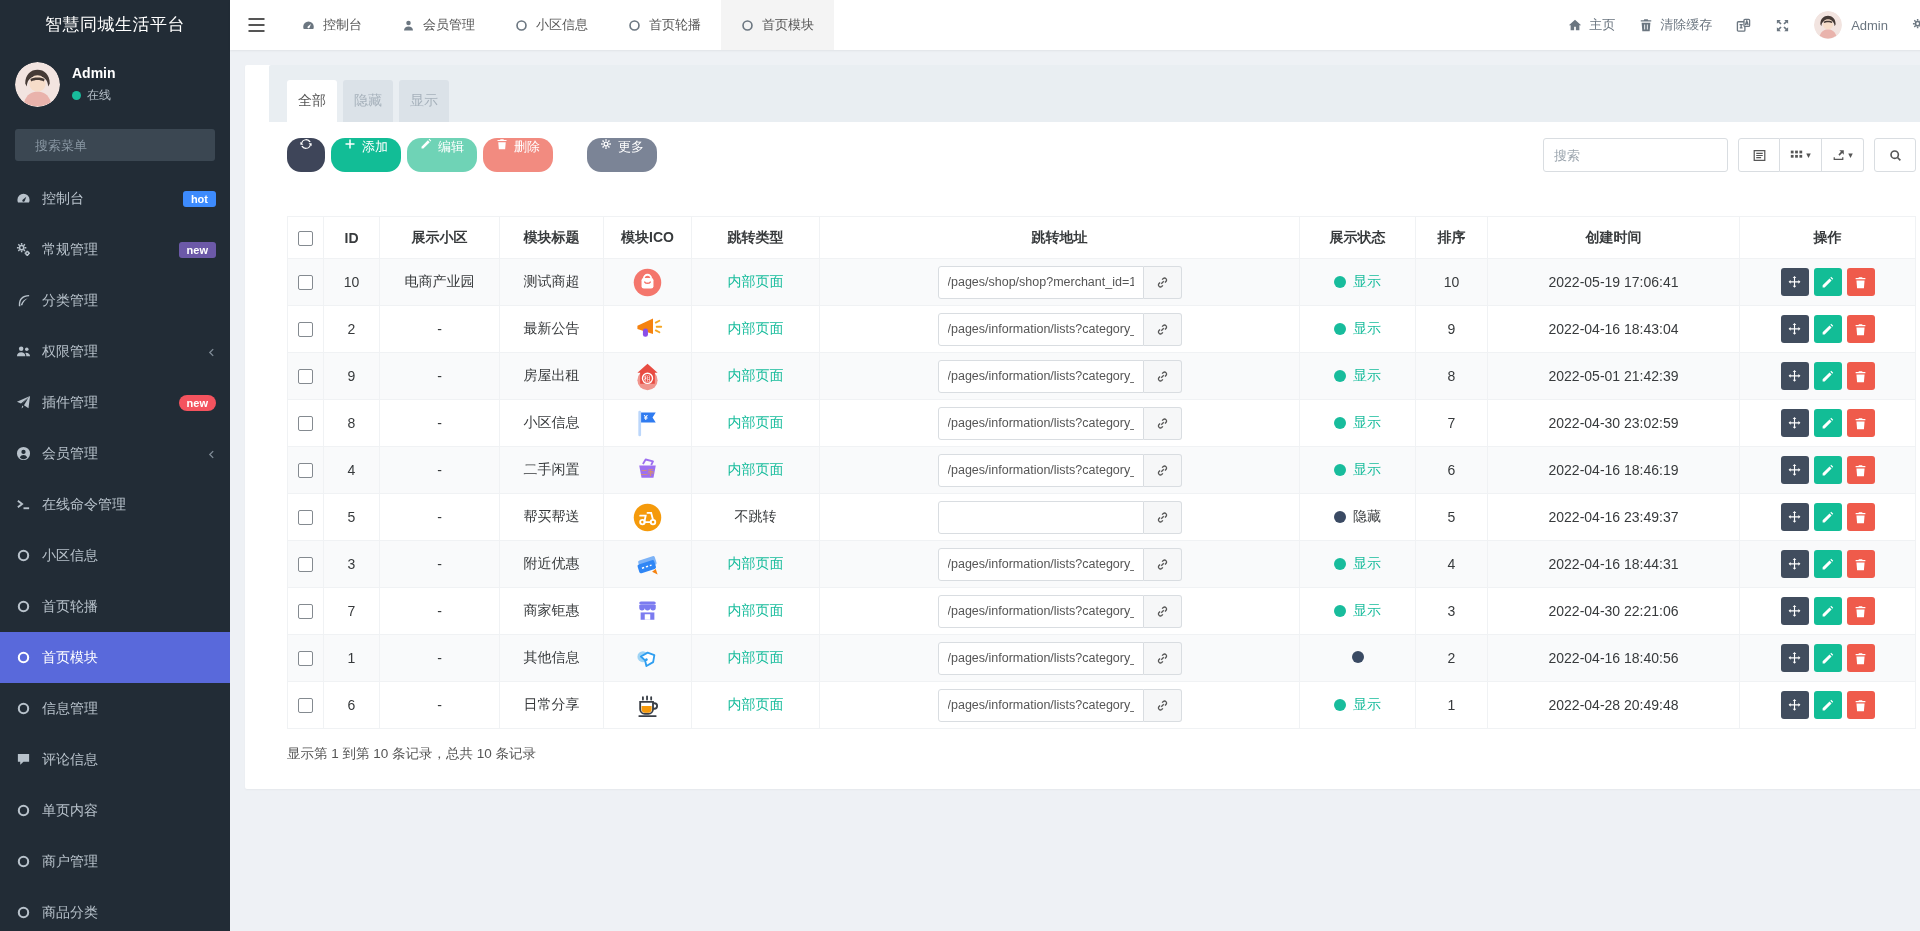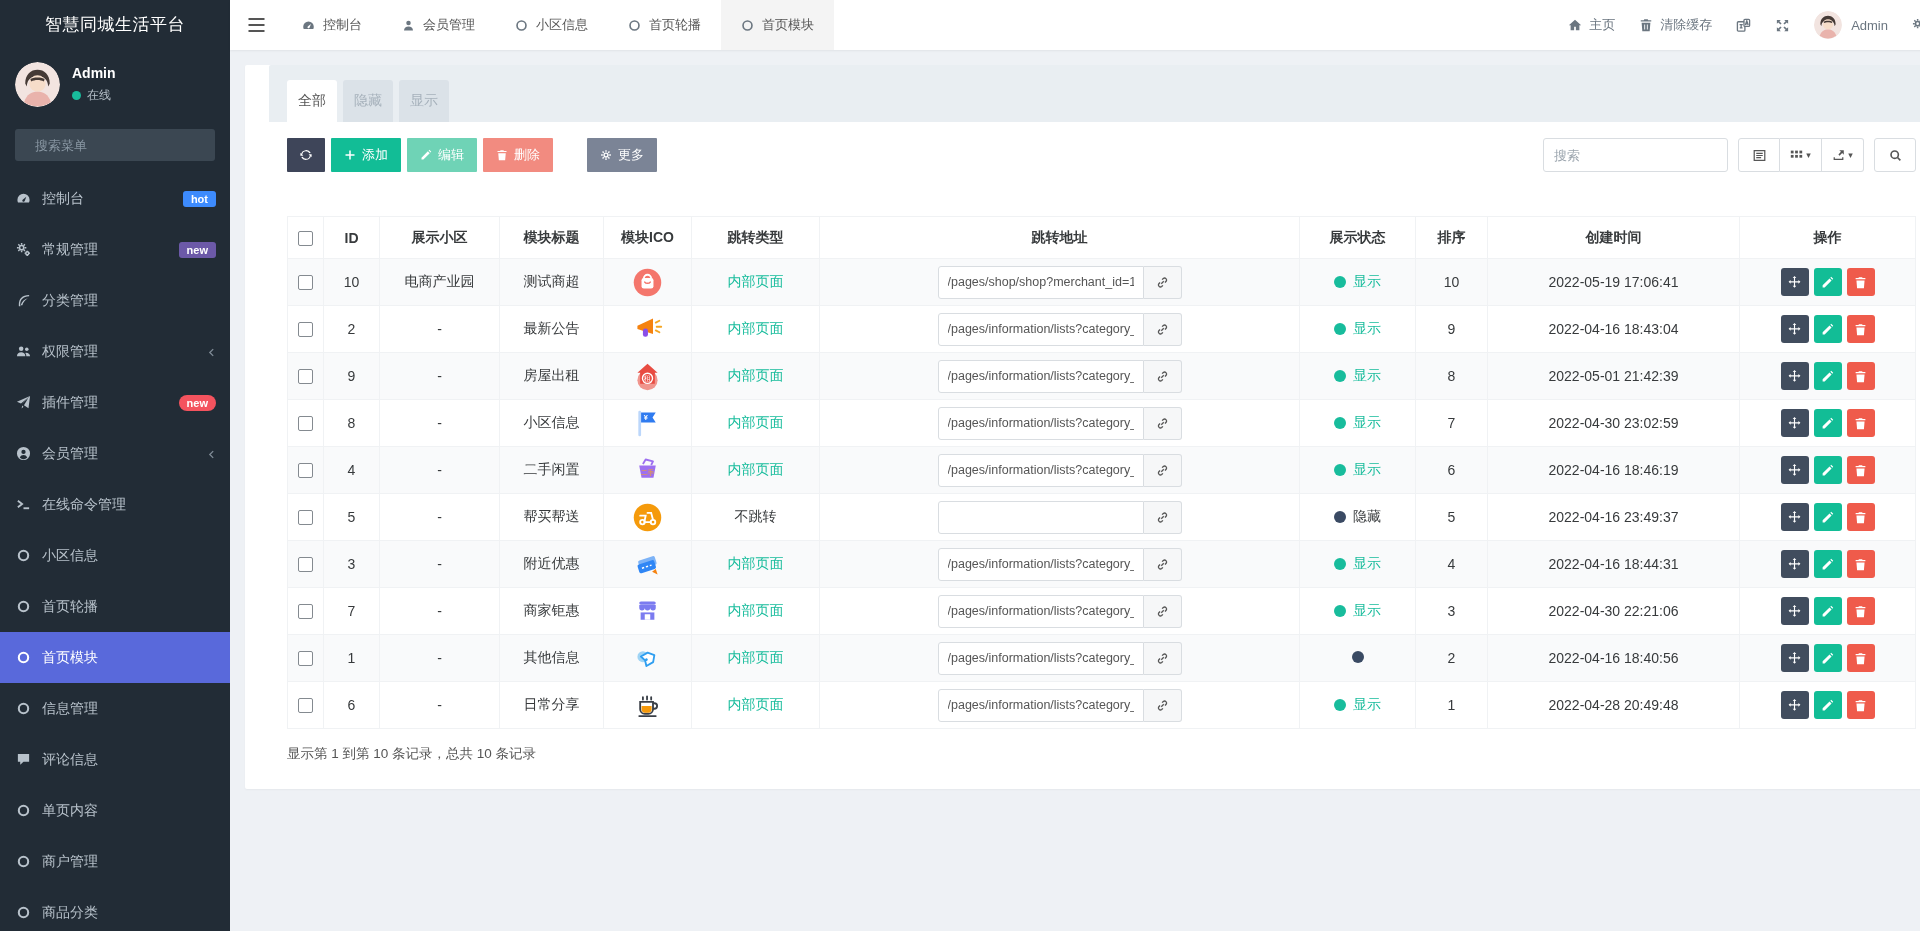--- a/index.html
+++ b/index.html
@@ -50,21 +50,21 @@
   .top-user .avatar { width:28px; height:28px; border-radius:50%; overflow:hidden; }
 
   .content { flex:1; padding:15px; overflow:hidden; }
   .panel { background:#fff; border-radius:2px; box-shadow:0 1px 2px rgba(0,0,0,.04);padding-left:24px; }
   .panel-tabs { background:#e9eef2; padding:15px 18px 0; display:flex; gap:6px; border-radius:2px 2px 0 0; }
   .ptab { width:50px; height:42px; display:flex; align-items:center; justify-content:center; font-size:14px; color:#a6b1bb; background:#dbe2e8; border-radius:3px 3px 0 0; cursor:pointer; }
   .ptab.active { background:#fff; color:#555; }
   .panel-body { padding:16px 18px 26px; }
 
   .toolbar { display:flex; align-items:center; margin-bottom:14px; }
-  .tbtn { height:34px; border:none; border-radius:1px; color:#fff; font-size:13px; font-family:inherit; display:inline-flex; align-items:center; gap:6px; padding:0 13px; margin-right:6px; cursor:pointer; }
+  .tbtn { height:34px; border:none; border-radius:14px; color:#fff; font-size:13px; font-family:inherit; display:inline-flex; align-items:flex-start; gap:6px; padding:0 13px; margin-right:6px; cursor:pointer; }
   .tbtn svg { width:12px; height:12px; }
   .tbtn.refresh { width:38px; justify-content:center; padding:0; background:#3e4559; }
   .tbtn.add { background:#12bd96; }
   .tbtn.edit { background:#6fd3b6; }
   .tbtn.del { background:#f28b80; }
   .tbtn.more { background:#7b8496;margin-left:28px; }
   .toolbar-right { margin-left:auto; display:flex; align-items:center; }
   .search-input { width:185px; height:34px; border:1px solid #d9dde1; border-radius:3px; padding:0 10px; font-size:13px; color:#555; font-family:inherit; outline:none; }
   .search-input::placeholder { color:#9aa4ad; }
   .btn-group { display:flex; margin-left:10px; }

